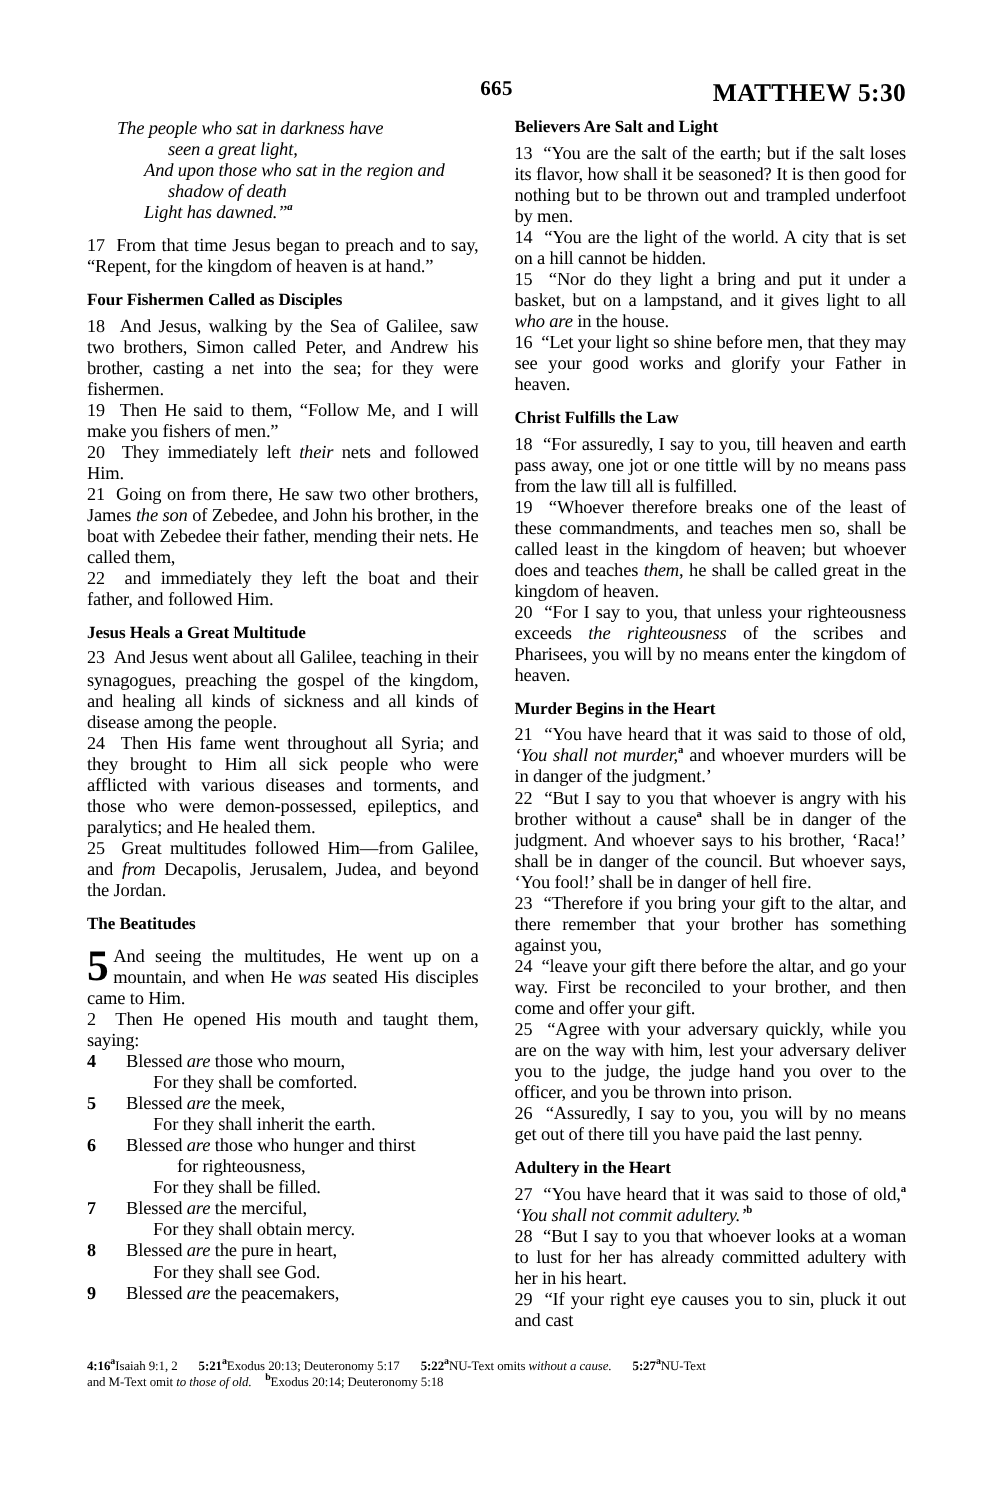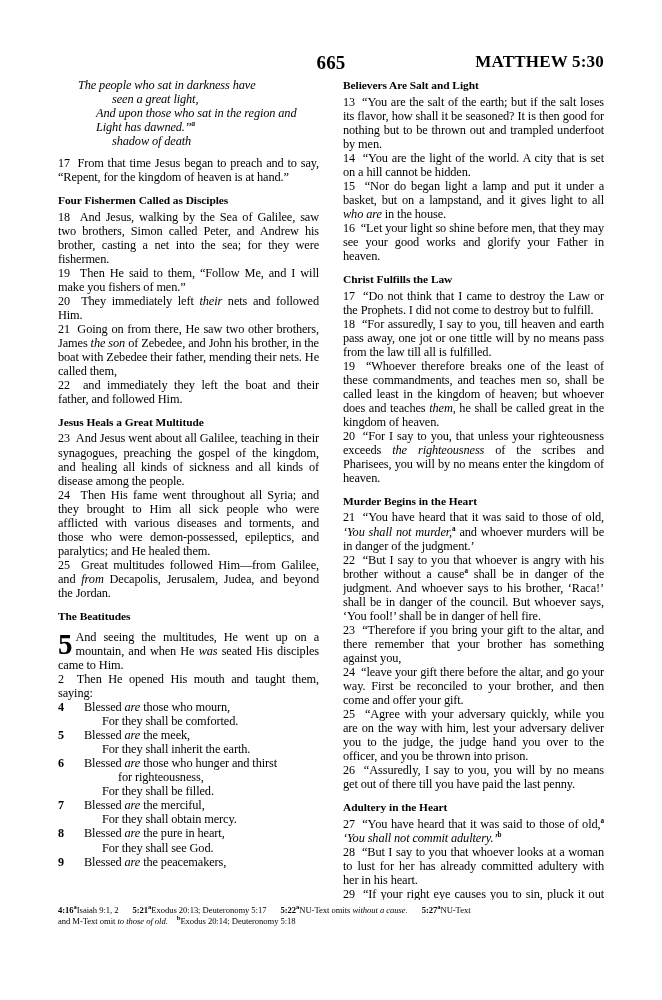--- a/index.html
+++ b/index.html
@@ -28,21 +28,21 @@
     top: 52px;
     left: 58px;
     right: 58px;
     height: 18px;
   }
   .folio {
     position: absolute;
     left: 0;
     right: 0;
     text-align: center;
-    font-size: 19px;
+    font-size: 14px;
     font-weight: bold;
     letter-spacing: 0.2px;
   }
   .book-ref {
     position: absolute;
     right: 0;
     top: 0;
     font-size: 17px;
     font-weight: bold;
     letter-spacing: 0.2px;
@@ -227,22 +227,22 @@
   </div>
 
   <div class="columns">
 
     <div class="col">
 
       <div class="poetry">
         <span class="pline"><span class="pnum">16</span><span>The people who sat in darkness have</span></span>
         <span class="pline ind1"><span>seen a great light,</span></span>
         <span class="pline ind0"><span>And upon those who sat in the region and</span></span>
+        <span class="pline ind1"><span>shadow of death</span></span>
         <span class="pline ind0"><span>Light has dawned.”</span><sup>a</sup></span>
-        <span class="pline ind1"><span>shadow of death</span></span>
       </div>
 
       <p class="verse gap-before"><span class="vnum sp">17</span><span>From that time Jesus began to preach and to say, “Repent, for the kingdom of heaven is at hand.”</span></p>
 
       <div class="heading">Four Fishermen Called as Disciples</div>
 
       <p class="verse"><span class="vnum sp">18</span><span>And Jesus, walking by the Sea of Galilee, saw two brothers, Simon called Peter, and Andrew his brother, casting a net into the sea; for they were fishermen.</span></p>
 
       <p class="verse"><span class="vnum sp">19</span><span>Then He said to them, “Follow Me, and I will make you fishers of men.”</span></p>
 
@@ -304,27 +304,26 @@
     </div>
 
     <div class="col">
 
       <div class="heading first">Believers Are Salt and Light</div>
 
       <p class="verse"><span class="vnum sp">13</span><span>“You are the salt of the earth; but if the salt loses its flavor, how shall it be seasoned? It is then good for nothing but to be thrown out and trampled underfoot by men.</span></p>
 
       <p class="verse"><span class="vnum sp">14</span><span>“You are the light of the world. A city that is set on a hill cannot be hidden.</span></p>
 
-      <p class="verse"><span class="vnum sp">15</span><span>“Nor do began light a lamp and put it under a basket, but on a lampstand, and it gives light to all </span><i>who are</i><span> in the house.</span></p>
+      <p class="verse"><span class="vnum sp">15</span><span>“Nor do they light a bring and put it under a basket, but on a lampstand, and it gives light to all </span><i>who are</i><span> in the house.</span></p>
 
       <p class="verse"><span class="vnum sp">16</span><span>“Let your light so shine before men, that they may see your good works and glorify your Father in heaven.</span></p>
 
       <div class="heading">Christ Fulfills the Law</div>
 
-      <p class="verse"><span class="vnum sp">17</span><span>“Do not think that I came to destroy the Law or the Prophets. I did not come to destroy but to fulfill.</span></p>
 
       <p class="verse"><span class="vnum sp">18</span><span>“For assuredly, I say to you, till heaven and earth pass away, one jot or one tittle will by no means pass from the law till all is fulfilled.</span></p>
 
       <p class="verse"><span class="vnum sp">19</span><span>“Whoever therefore breaks one of the least of these commandments, and teaches men so, shall be called least in the kingdom of heaven; but whoever does and teaches </span><i>them,</i><span> he shall be called great in the kingdom of heaven.</span></p>
 
       <p class="verse"><span class="vnum sp">20</span><span>“For I say to you, that unless your righteousness exceeds </span><i>the righteousness</i><span> of the scribes and Pharisees, you will by no means enter the kingdom of heaven.</span></p>
 
       <div class="heading">Murder Begins in the Heart</div>
 
       <p class="verse"><span class="vnum sp">21</span><span>“You have heard that it was said to those of old, </span><i>‘You shall not murder,</i><sup>a</sup><span> and whoever murders will be in danger of the judgment.’</span></p>

